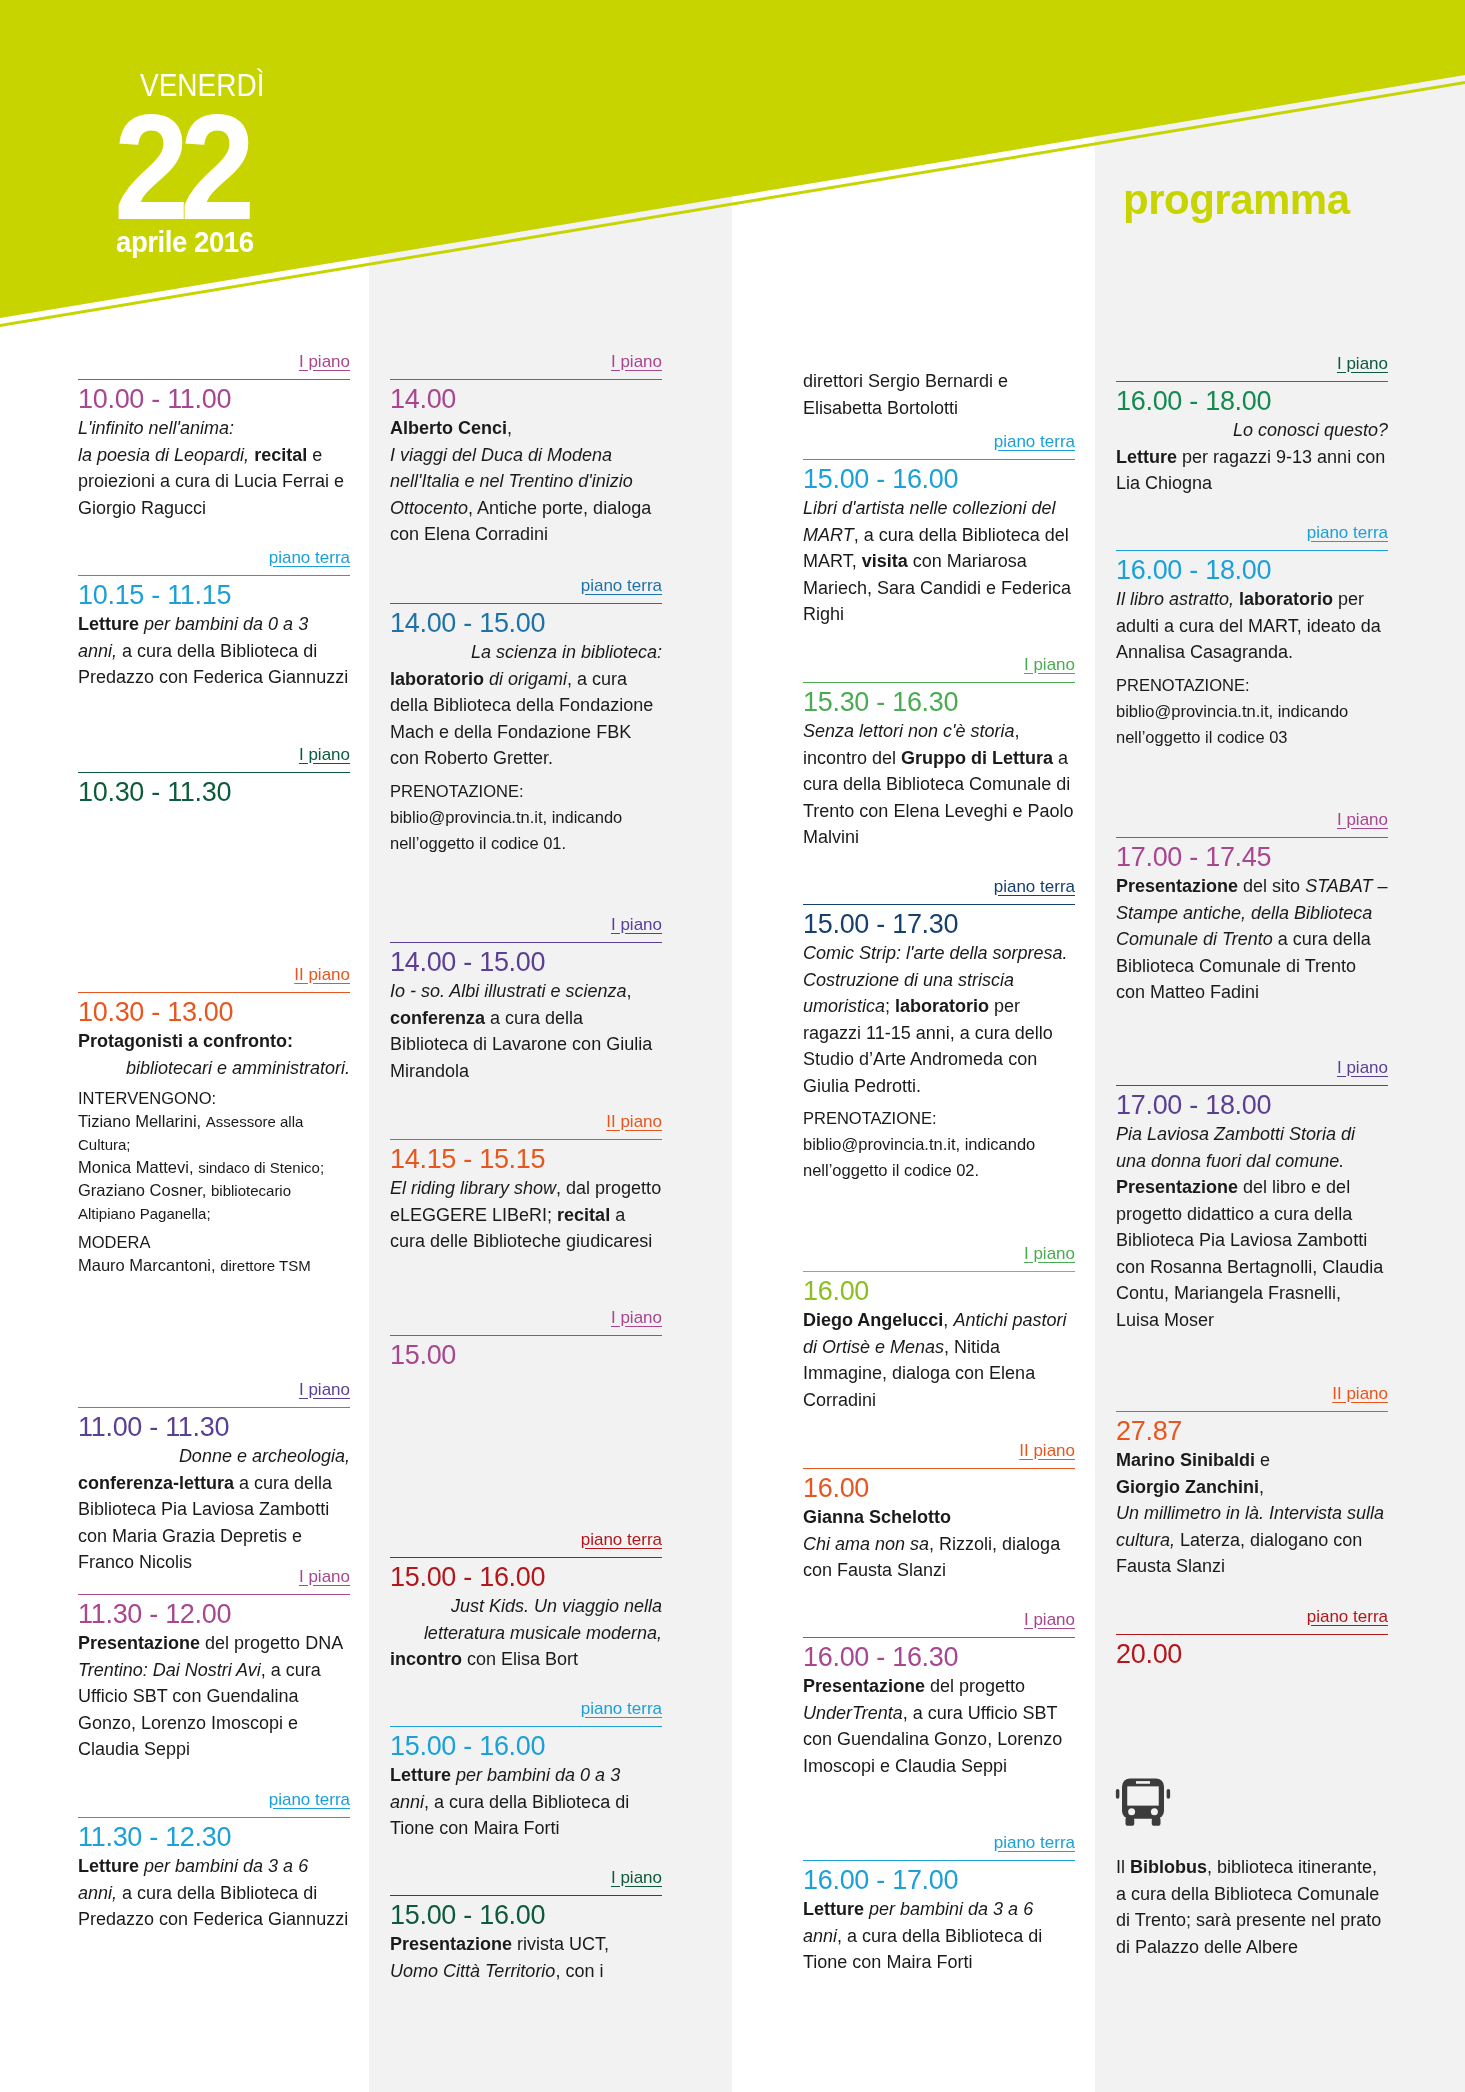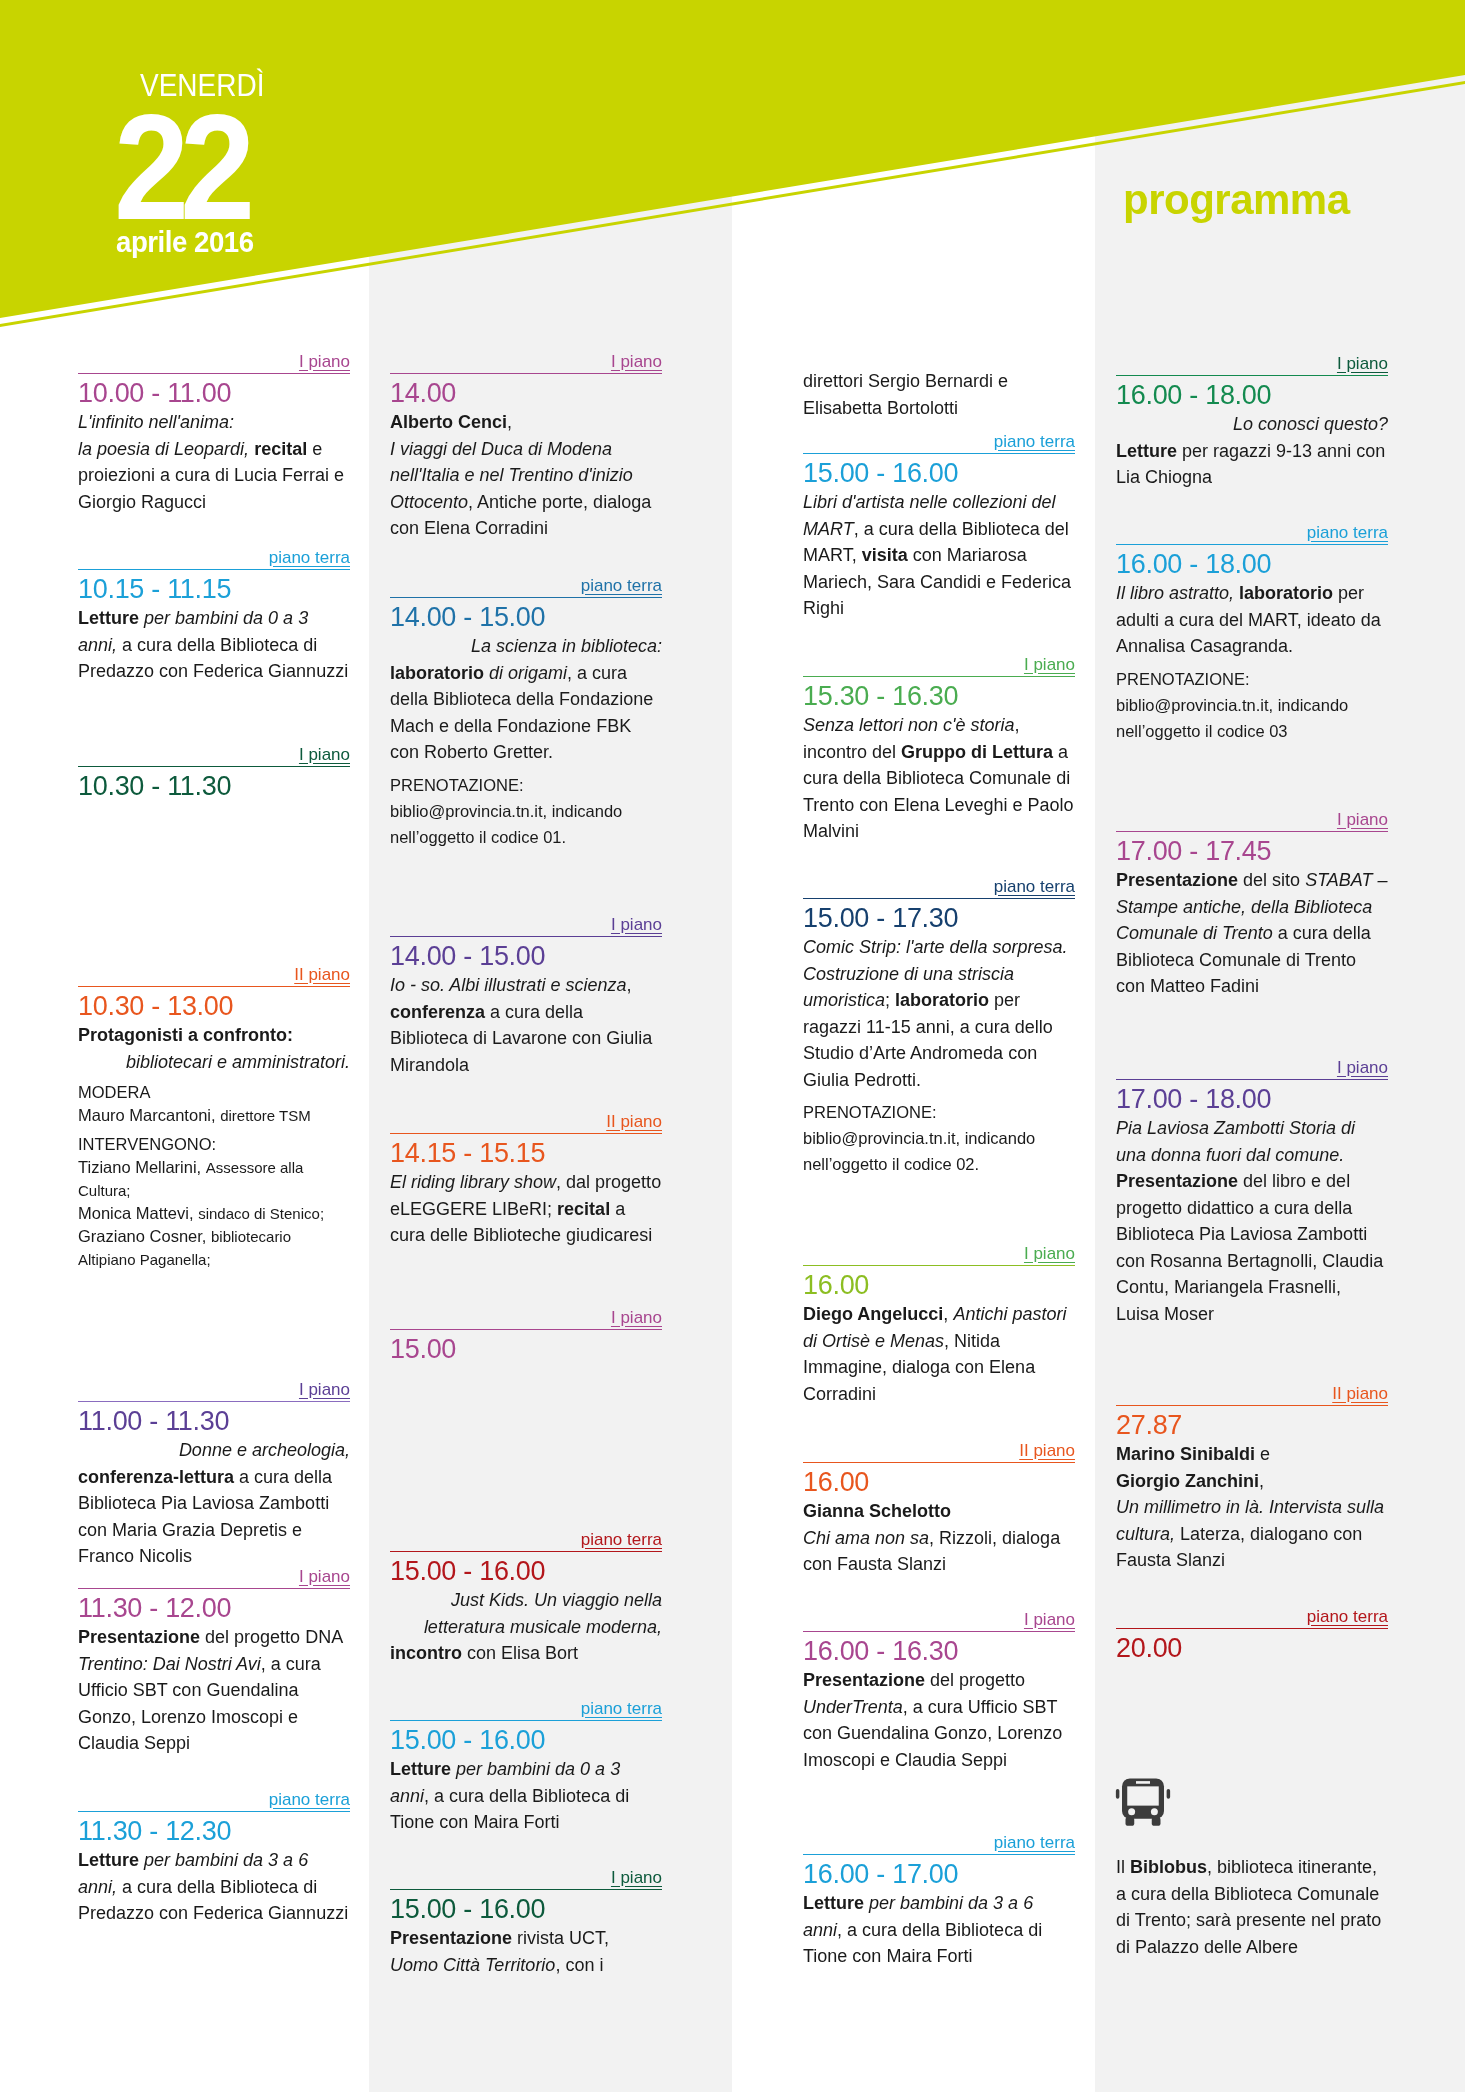--- a/index.html
+++ b/index.html
@@ -14,21 +14,21 @@
 
   .date-block { position: absolute; left: 110px; top: 40px; width: 200px; color: #ffffff; }
   .weekday { position: absolute; left: 30px; top: 30px; font-size: 28px; font-weight: 300; letter-spacing: 0px; color: #ffffff; transform: scaleY(1.1); }
   .day-number { position: absolute; left: 4px; top: 52px; font-size: 150px; font-weight: 700; letter-spacing: -10px; line-height: 1; color: #ffffff; transform: scaleX(0.9); transform-origin: left; }
   .month-year { position: absolute; left: 6px; top: 185px; font-size: 30px; font-weight: 700; color: #ffffff; letter-spacing: -0.5px; transform: scaleX(0.92); transform-origin: left; }
 
   .programma { position: absolute; left: 1123px; top: 176px; font-size: 42px; font-weight: 700; color: #c8d400; letter-spacing: -0.5px; }
 
   .column { position: absolute; top: 0; width: 272px; }
   .event { position: absolute; left: 0; width: 272px; }
-  .floor { display: block; text-align: right; font-size: 17px; line-height: 20px; border-bottom: 1.5px solid; padding-bottom: 1px; text-decoration: underline; text-underline-offset: 3px; }
+  .floor { display: block; text-align: right; font-size: 17px; line-height: 20px; border-bottom: 1.5px solid; padding-bottom: 7px; text-decoration: underline; text-underline-offset: 3px; }
   .time { display: block; font-size: 27px; line-height: 32px; margin-top: 3px; letter-spacing: -0.3px; }
   .desc { font-size: 18px; line-height: 26.5px; color: #1a1a1a; }
   .desc b { font-weight: 700; }
   .desc i { font-style: italic; text-align: right; }
   .note { font-size: 16.5px; line-height: 26px; margin-top: 6px; color: #1a1a1a; }
   .small { font-size: 15px; }
   .block { display: block; }
 
   .bus-icon { position: absolute; left: 1115px; top: 1775px; width: 56px; height: 56px; }
   .biblobus { position: absolute; left: 1116px; top: 1854px; width: 272px; font-size: 18px; line-height: 26.5px; }
@@ -80,28 +80,28 @@
     <span class="time">10.30 - 11.30</span>
   </div>
 
   <div class="event" style="top:965px;color:#e8561e">
     <span class="floor" style="border-color:#e8561e">II piano</span>
     <span class="time">10.30 - 13.00</span>
     <div class="desc">
       <b class="block">Protagonisti a confronto:</b>
       <i class="block">bibliotecari e amministratori.</i>
       <div class="note" style="line-height:23px">
-        <span class="block">MODERA</span>
-        <span>Mauro Marcantoni,</span> <span class="small">direttore TSM</span>
-      </div>
-      <div class="note" style="line-height:23px">
         <span class="block">INTERVENGONO:</span>
         <span>Tiziano Mellarini,</span> <span class="small">Assessore alla Cultura;</span><br>
         <span>Monica Mattevi,</span> <span class="small">sindaco di Stenico;</span><br>
         <span>Graziano Cosner,</span> <span class="small">bibliotecario Altipiano Paganella;</span>
+      </div>
+      <div class="note" style="line-height:23px">
+        <span class="block">MODERA</span>
+        <span>Mauro Marcantoni,</span> <span class="small">direttore TSM</span>
       </div>
     </div>
   </div>
 
   <div class="event" style="top:1380px;color:#5b3f95">
     <span class="floor" style="border-color:#8a6cbf">I piano</span>
     <span class="time">11.00 - 11.30</span>
     <div class="desc">
       <i class="block">Donne e archeologia,</i>
       <b>conferenza-lettura</b> <span>a cura della Biblioteca Pia Laviosa Zambotti con Maria Grazia Depretis e Franco Nicolis</span>

